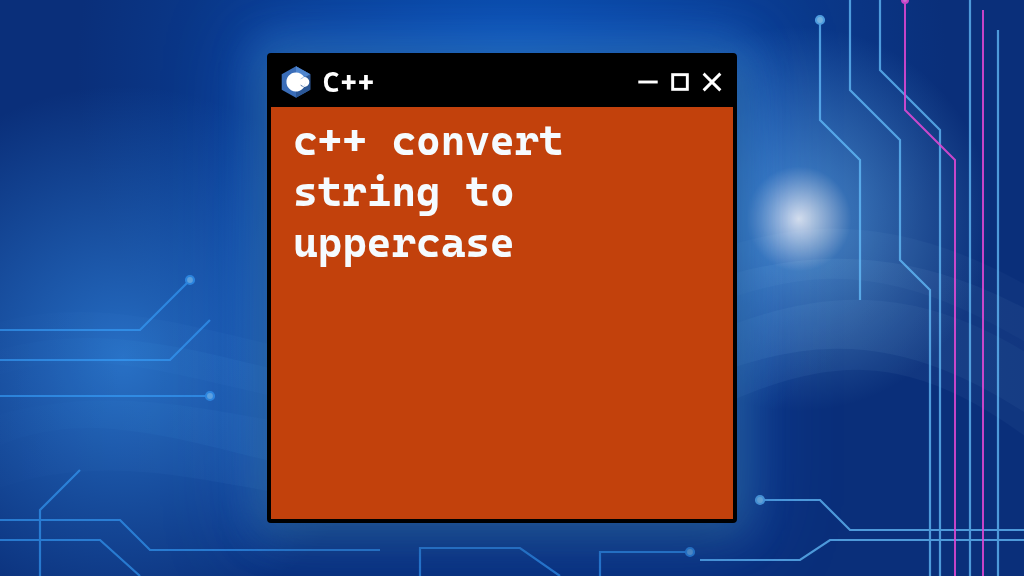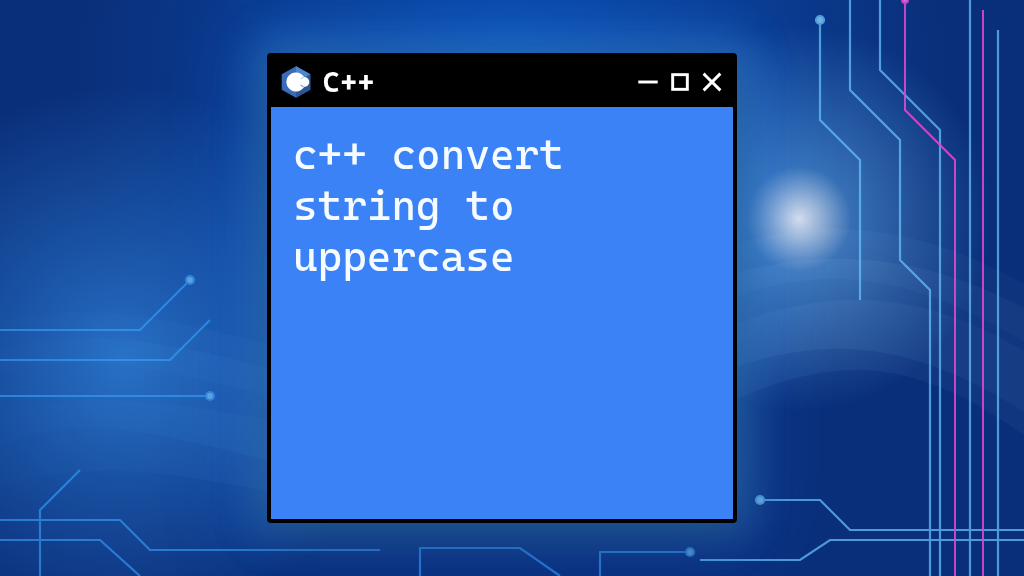--- a/index.html
+++ b/index.html
@@ -56,22 +56,23 @@
     }
     .title {
       color: #fff; font-weight: 700; font-size: 28px;
       letter-spacing: 1px;
       font-family: ui-monospace,'Cascadia Mono','Consolas','Courier New',monospace;
     }
     .controls { margin-left: auto; display: flex; gap: 10px; align-items: center; }
     .wbtn { width: 22px; height: 22px; display:flex; align-items:center; justify-content:center; color:#fff; }
     .wbtn svg { width: 22px; height: 22px; stroke: #fff; stroke-width: 3.2; fill: none; stroke-linecap: square; }
     .body {
-      flex: 1; background: #3b82f6;
-      padding: 22px 22px;
+      flex: 1; background: #c2410c;
+      padding: 8px 22px;
+      font-weight: bold;
     }
     .body-text {
       color: #f5fbff;
       font-size: 42px;
       line-height: 1.22;
       font-family: ui-monospace,'Cascadia Mono','Consolas','Courier New',monospace;
       white-space: pre-line;
     }
   </style>
 </head>

